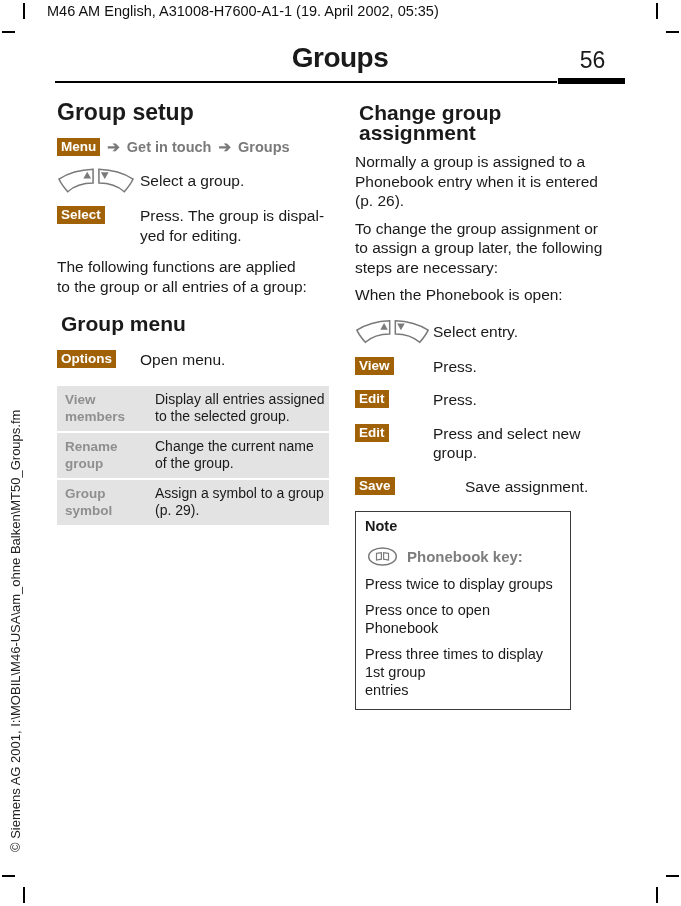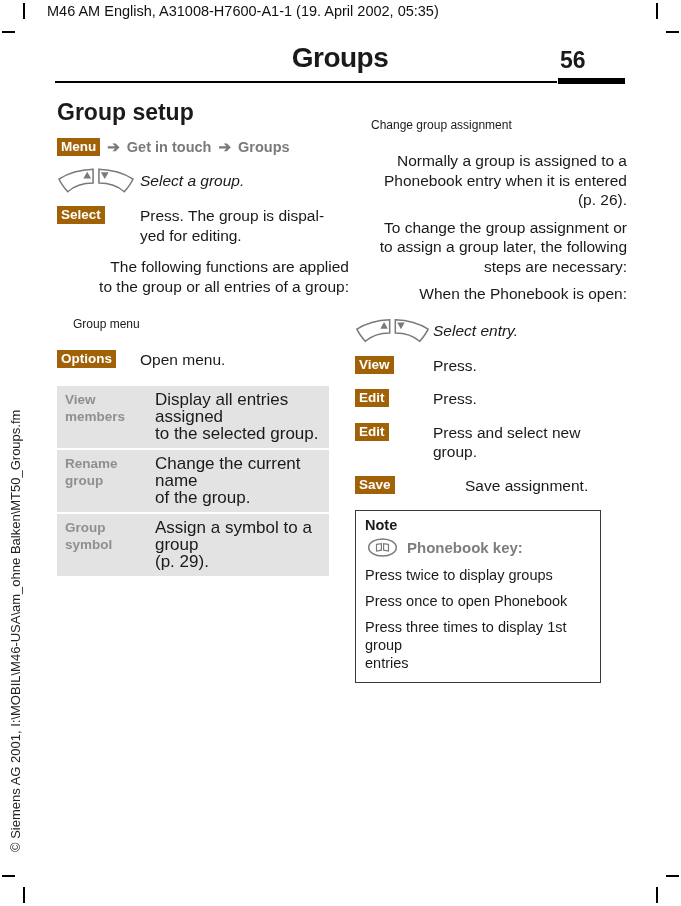--- a/index.html
+++ b/index.html
@@ -9,59 +9,59 @@
     font-family:"Liberation Sans", sans-serif;
   }
   .ws{white-space:pre-line;}
   
   .crop{position:absolute;background:#000;}
   
   .print-header{position:absolute;left:47px;top:3px;font-size:14.5px;color:#111;}
   
   .page-title{position:absolute;left:55px;top:42px;width:570px;text-align:center;
     font-size:28px;font-weight:bold;letter-spacing:-0.5px;}
-  .page-num{position:absolute;left:560px;top:47px;width:65px;
-    font-size:23px;font-weight:bold;}
+  .page-num{position:absolute;left:560px;top:47px;width:65px;text-align:center;
+    font-size:23px;font-weight:normal;}
   .rule-thin{position:absolute;left:55px;top:81px;width:502px;height:2px;background:#000;}
   .rule-thick{position:absolute;left:558px;top:78px;width:67px;height:6px;background:#000;}
   
   .sidebar{position:absolute;left:8px;top:852px;transform:rotate(-90deg);
     transform-origin:0 0;white-space:nowrap;font-size:13px;color:#222;}
   
   .col-left{position:absolute;left:57px;top:99px;width:292px;}
   .col-right{position:absolute;left:355px;top:99px;width:272px;}
   h1.sec{font-size:23px;font-weight:bold;margin:0 0 13px 0;line-height:26px;}
-  h2.sec{font-size:12px;font-weight:normal;margin:16px;line-height:20px;}
-  p.body{font-size:15.5px;line-height:19.5px;margin:0;text-align:right;}
+  h2.sec{font-size:21px;font-weight:bold;margin:4px;line-height:20px;}
+  p.body{font-size:15.5px;line-height:19.5px;margin:0;}
   
   .badge{display:inline-block;background:#a16207;color:#fff;font-weight:bold;
     font-size:13.5px;line-height:18px;padding:0 4px;vertical-align:top;}
   
   .menu-path{display:flex;align-items:center;margin:0 0 10px 0;
     color:#7a7a7a;font-weight:bold;font-size:14.5px;}
   .menu-path .arrow{margin:0 7px;font-size:15px;}
   
   .step{display:flex;align-items:flex-start;margin-bottom:14px;}
   .key-col{flex:0 0 83px;}
   .col-right .key-col{flex:0 0 78px;}
   .step-text{font-size:15.5px;line-height:19.5px;padding-top:0px;}
-  .rocker-row{display:flex;align-items:center;margin-bottom:10px;font-style:italic;}
+  .rocker-row{display:flex;align-items:center;margin-bottom:10px;}
   .rocker-row .rk{flex:0 0 83px;}
   .col-right .rocker-row .rk{flex:0 0 78px;}
   .rocker-row .step-text{margin-left:0;}
   
   .menu-table{margin-top:16px;width:272px;}
   .menu-row{display:flex;background:#e3e3e3;margin-bottom:2px;padding:5px 4px 6px 8px;}
   .menu-row .term{flex:0 0 90px;color:#8f8f8f;font-weight:bold;font-size:13.5px;line-height:17px;}
-  .menu-row .desc{font-size:17px;line-height:17px;}
+  .menu-row .desc{font-size:14px;line-height:17px;}
   
   .note-box{border:1.5px solid #3a3a3a;margin-top:15px;padding:6px 9px 10px 9px;
-    box-sizing:border-box;width:246px;}
+    box-sizing:border-box;width:216px;}
   .note-title{font-size:14.5px;font-weight:bold;margin:0 0 4px 0;}
-  .note-keyrow{display:flex;align-items:center;margin:4px 0 8px 2px;}
+  .note-keyrow{display:flex;align-items:center;margin:12px 0 8px 2px;}
   .note-keyrow .klabel{color:#7d7d7d;font-weight:bold;font-size:15px;margin-left:9px;}
   .note-line{font-size:14.5px;line-height:18px;margin:0 0 8px 0;}
   .note-line:last-child{margin-bottom:0;}
   svg{display:block;}
 </style>
 </head>
 <body>
 
 <div class="crop" style="left:23px;top:3px;width:2px;height:16px;"></div>
 <div class="crop" style="left:2px;top:31px;width:13px;height:2px;"></div>

